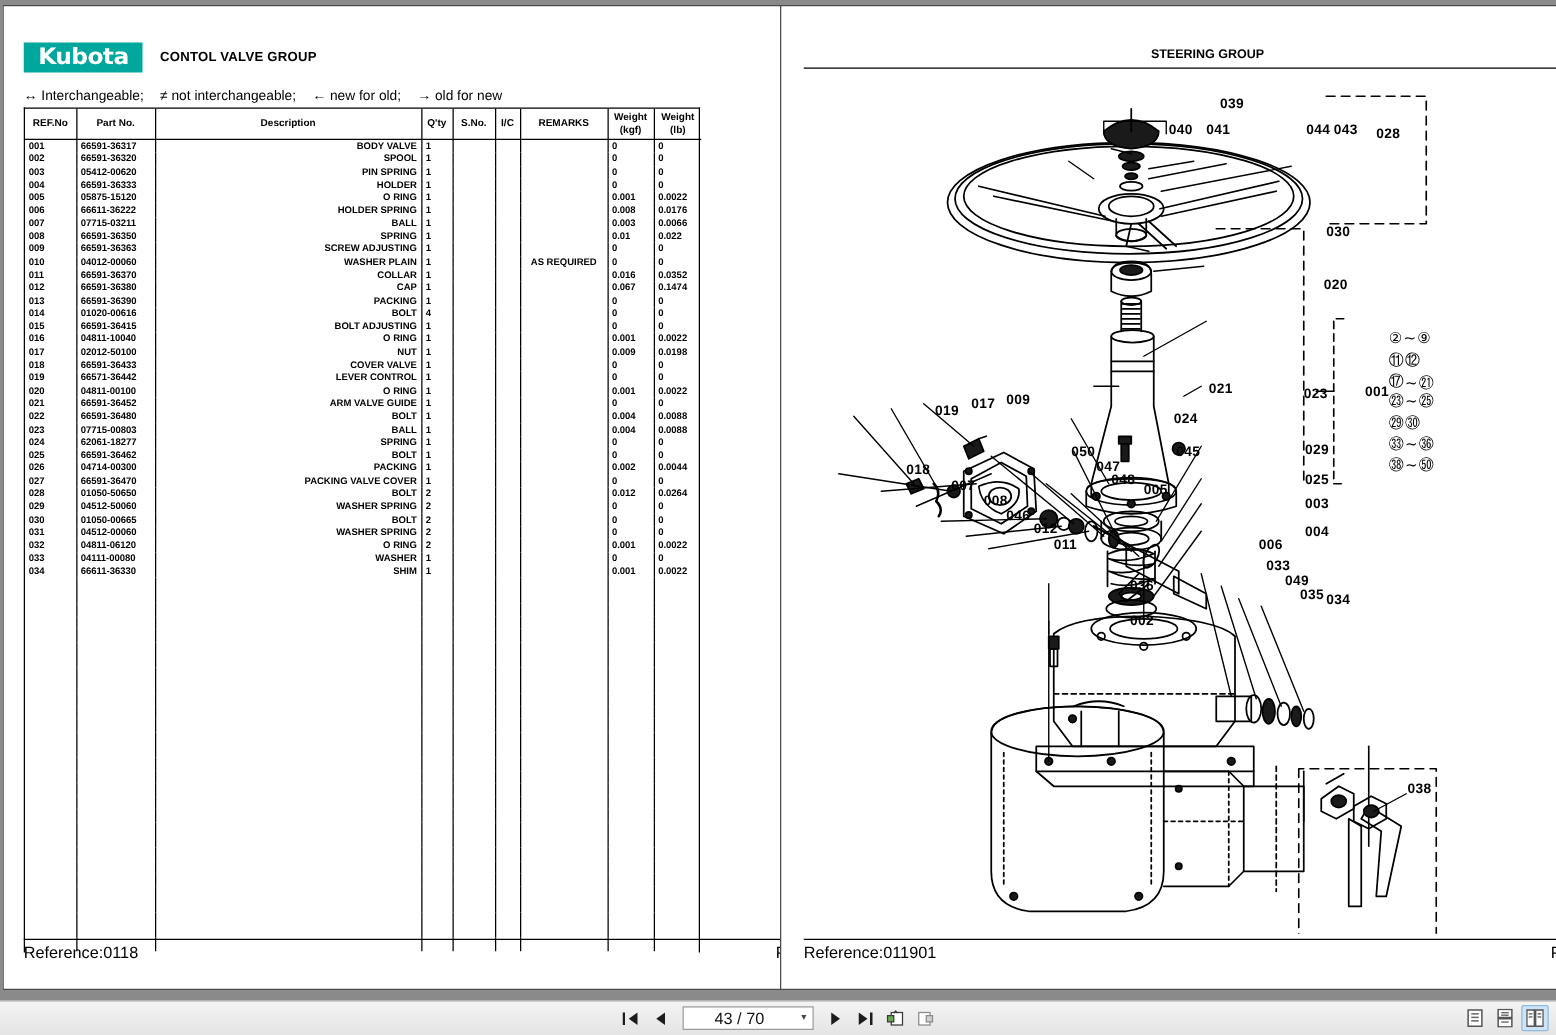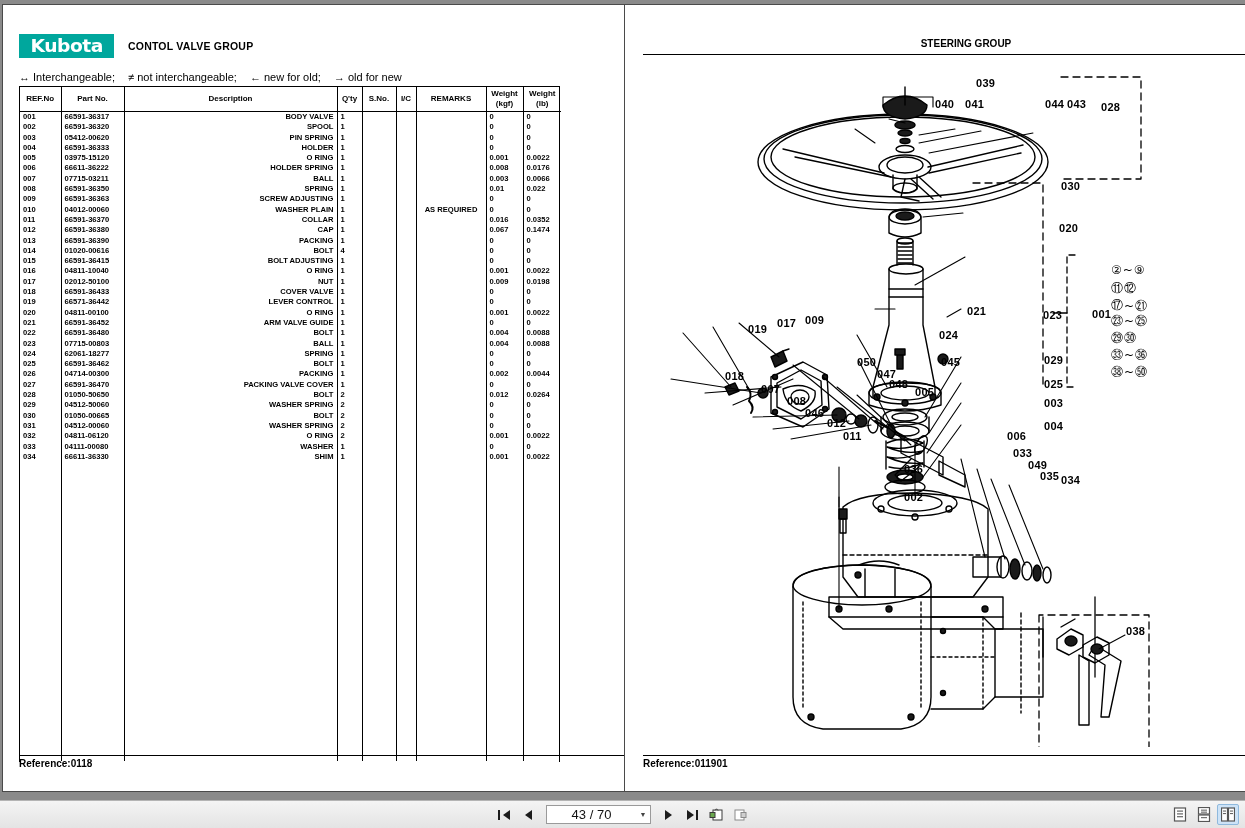--- a/index.html
+++ b/index.html
@@ -126,21 +126,21 @@
 
   .filler-rows td { border-left: 1px solid #000; border-right: 1px solid #000; }
 
   
   .pg-footer {
     position: absolute;
     left: 16px; right: 14px; bottom: 22px;
     border-top: 1px solid #000;
     padding-top: 2px;
     display: flex; justify-content: space-between;
-    font-size: 10px; font-weight: bold; color: #000;
+    font-size: 13px; font-weight: normal; color: #000;
   }
   .page-right .pg-footer { left: 18px; right: 16px; }
 
   
   .rp-title {
     position: absolute;
     left: 18px; right: 16px; top: 33px;
     text-align: center;
     font-size: 10px; font-weight: bold; color: #000;
     padding-bottom: 5px;
@@ -299,21 +299,21 @@
                 <td class="c-desc">HOLDER</td>
                 <td class="c-qty">1</td>
                 <td class="c-sno"></td>
                 <td class="c-ic"></td>
                 <td class="c-rem"></td>
                 <td class="c-wk">0</td>
                 <td class="c-wl">0</td>
               </tr>
               <tr>
                 <td class="c-ref">005</td>
-                <td class="c-part">03975-15120</td>
+                <td class="c-part">05875-15120</td>
                 <td class="c-desc">O RING</td>
                 <td class="c-qty">1</td>
                 <td class="c-sno"></td>
                 <td class="c-ic"></td>
                 <td class="c-rem"></td>
                 <td class="c-wk">0.001</td>
                 <td class="c-wl">0.0022</td>
               </tr>
               <tr>
                 <td class="c-ref">006</td>

